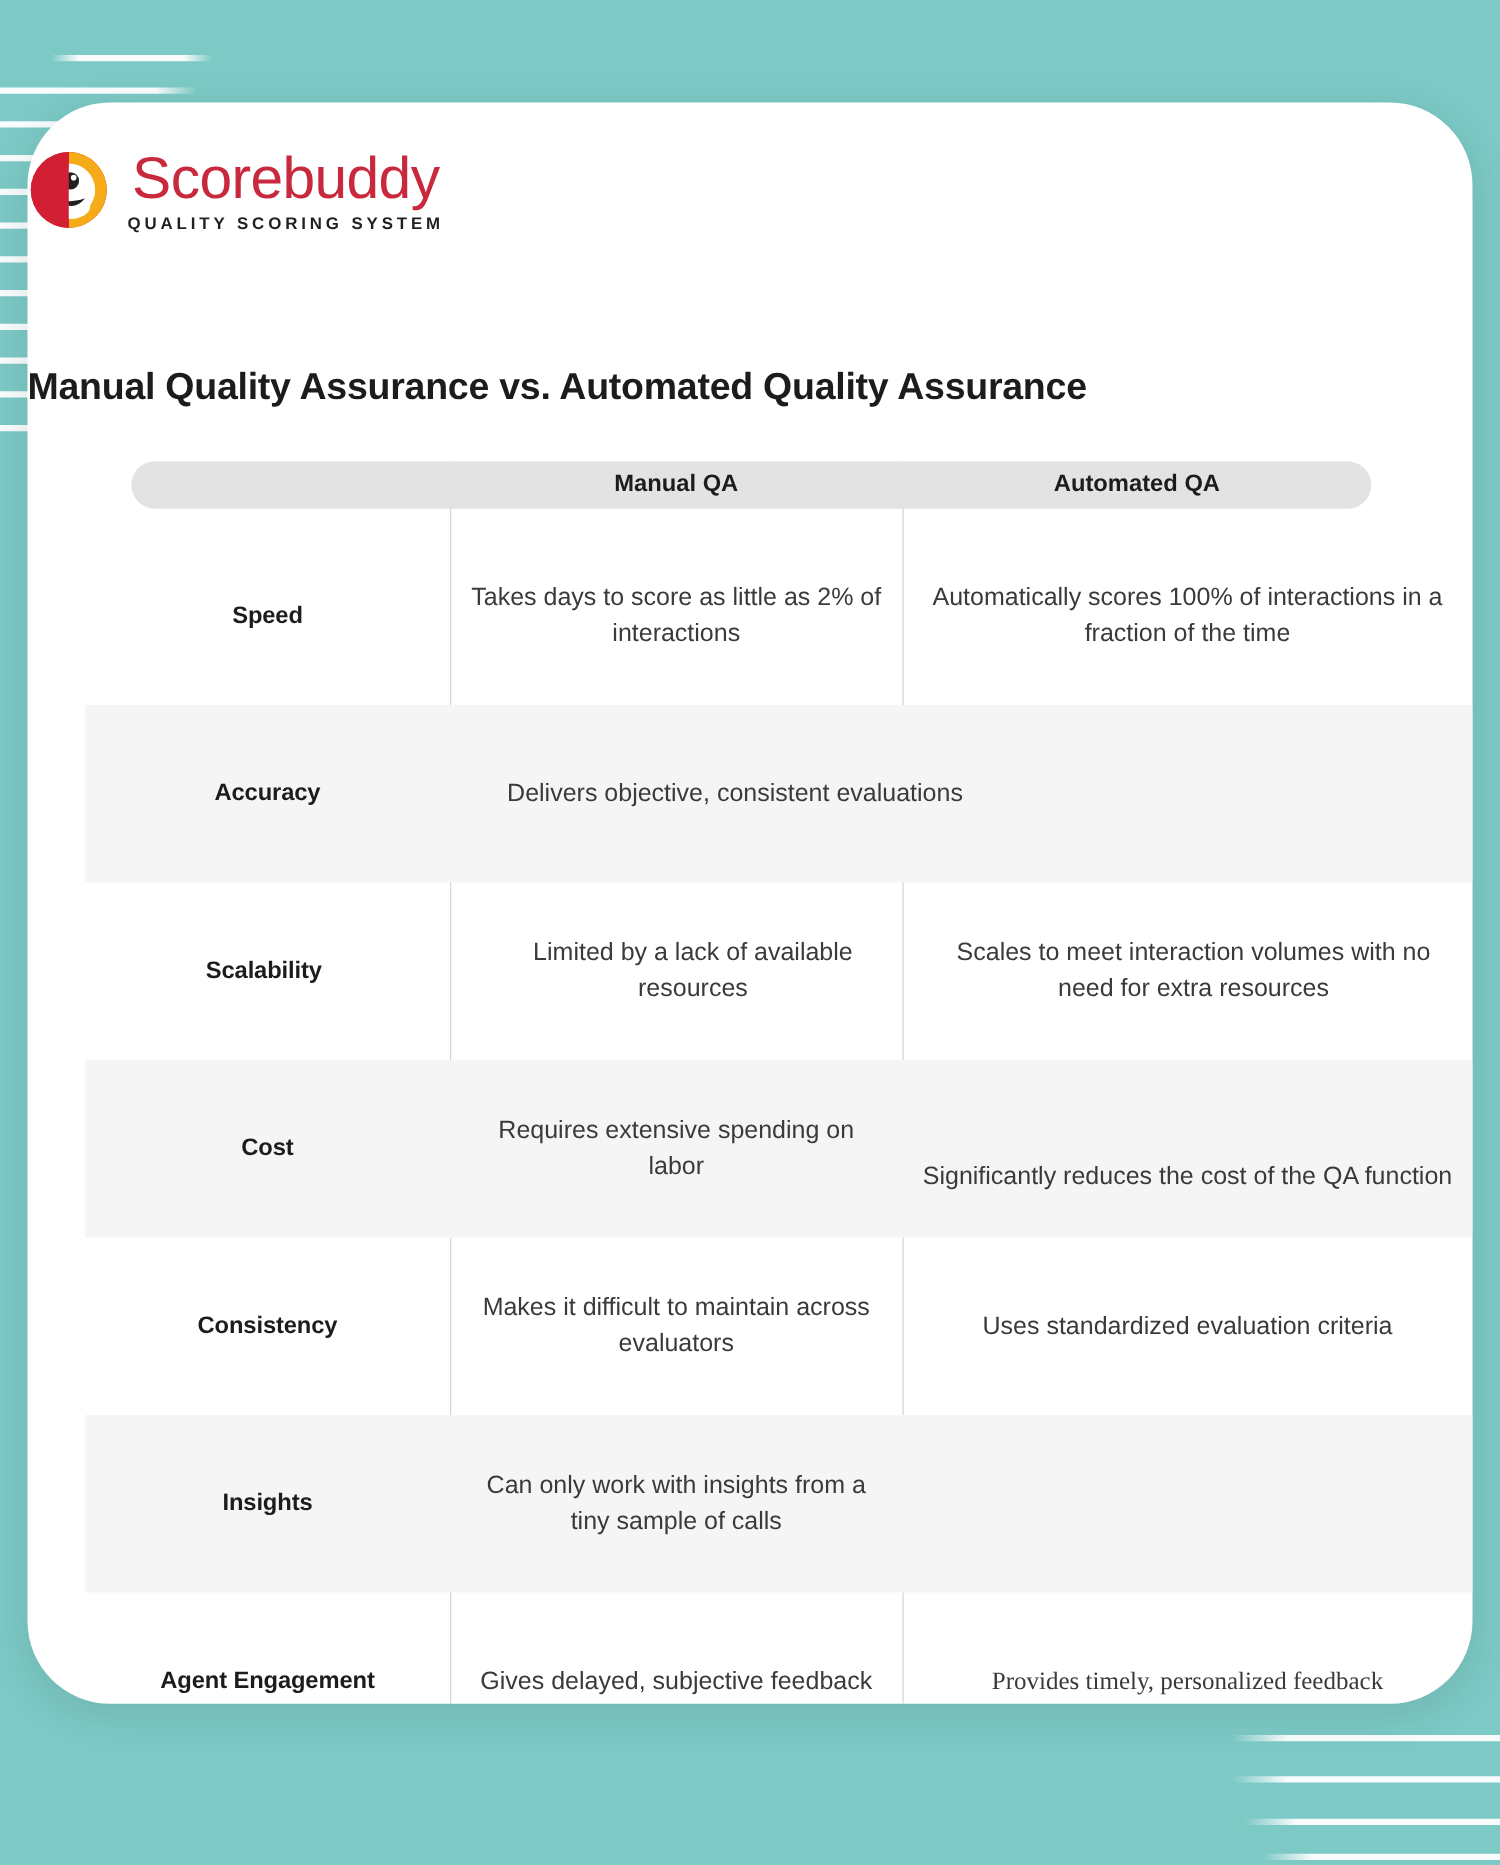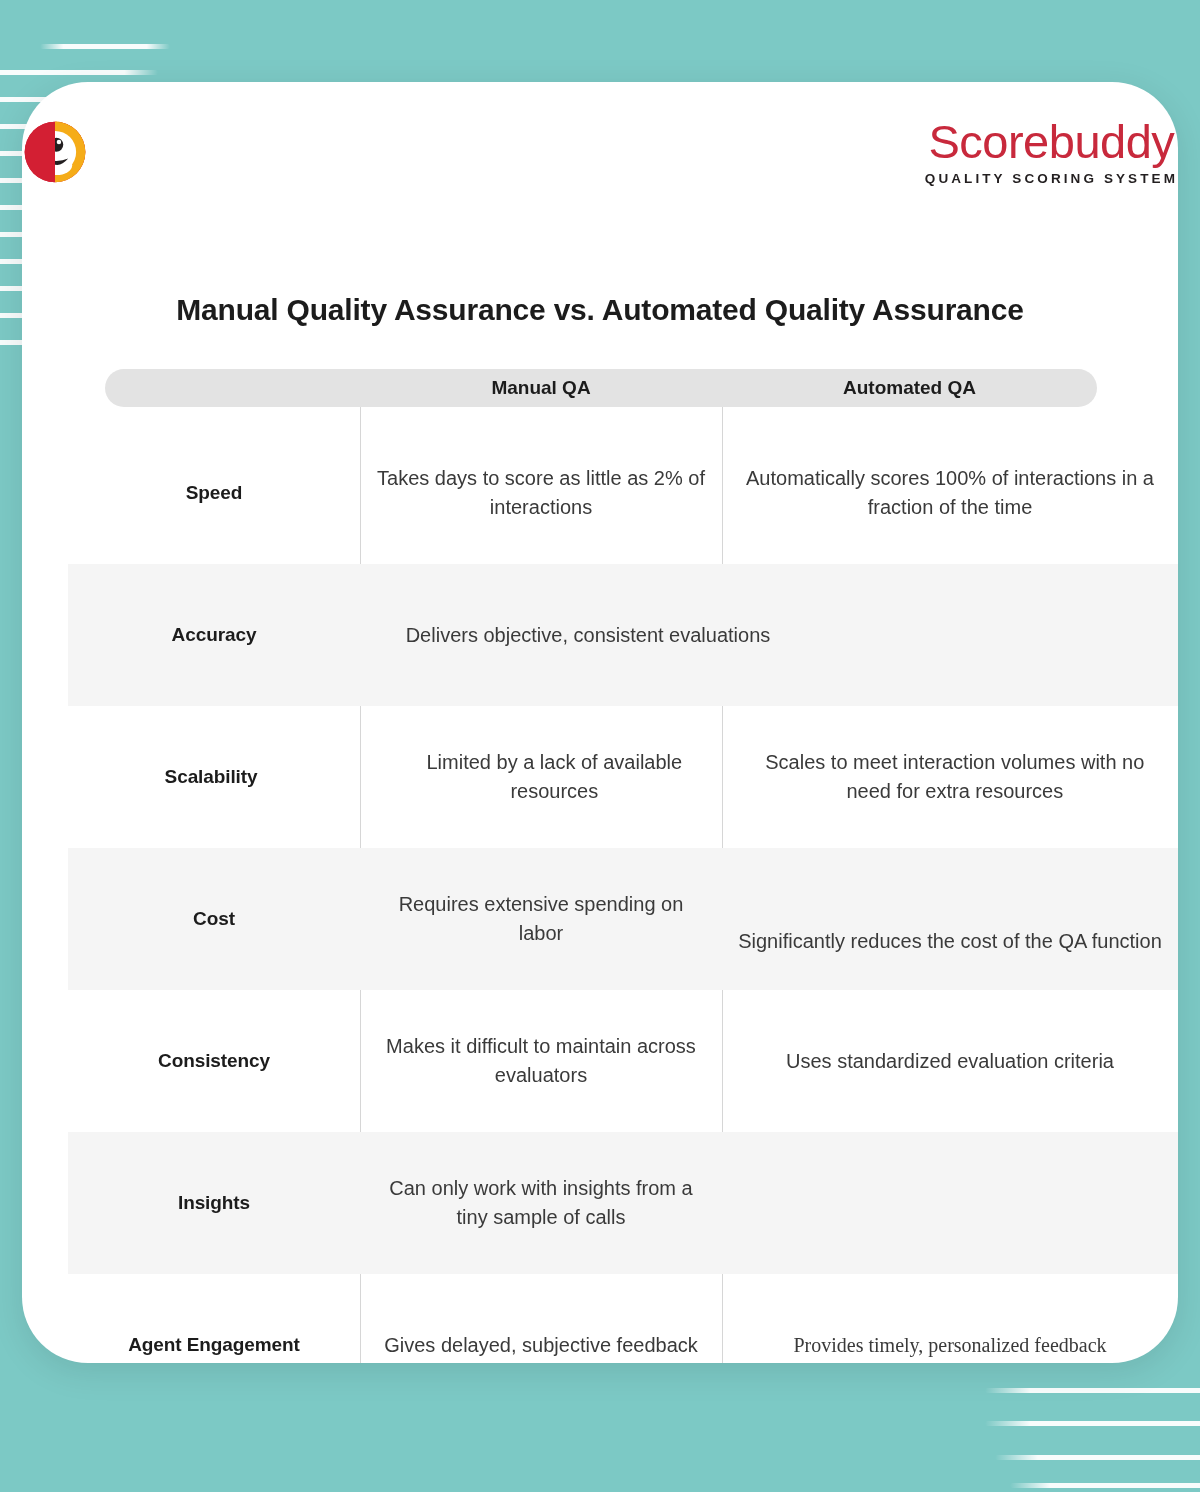--- a/index.html
+++ b/index.html
@@ -46,21 +46,22 @@
     box-shadow:0 8px 34px rgba(0,0,0,.10);
     overflow:hidden;
   }
 
   
   #logo {
     position:absolute;
     left:0; right:0; top:36px;
     display:flex;
     align-items:center;
-    justify-content:space-between;
+    justify-content:flex-start;
+    gap:14px;
   }
   #parrot { width:66px; height:66px; display:block; }
   .wordblock { display:flex; flex-direction:column; align-items:center; }
   .wordmark {
     font-size:47px;
     font-weight:400;
     letter-spacing:-0.5px;
     line-height:1;
   }
   .tagline {
@@ -68,21 +69,21 @@
     font-weight:700;
     letter-spacing:3.1px;
     margin-top:6px;
     white-space:nowrap;
   }
 
   
   #page-title {
     position:absolute;
     left:0; right:0; top:211px;
-    text-align:center;
+    text-align:left;
     font-size:30px;
     font-weight:700;
     color:#1c1c1c;
     letter-spacing:-0.2px;
   }
 
   
   #table-wrap {
     position:absolute;
     left:0; top:0;

